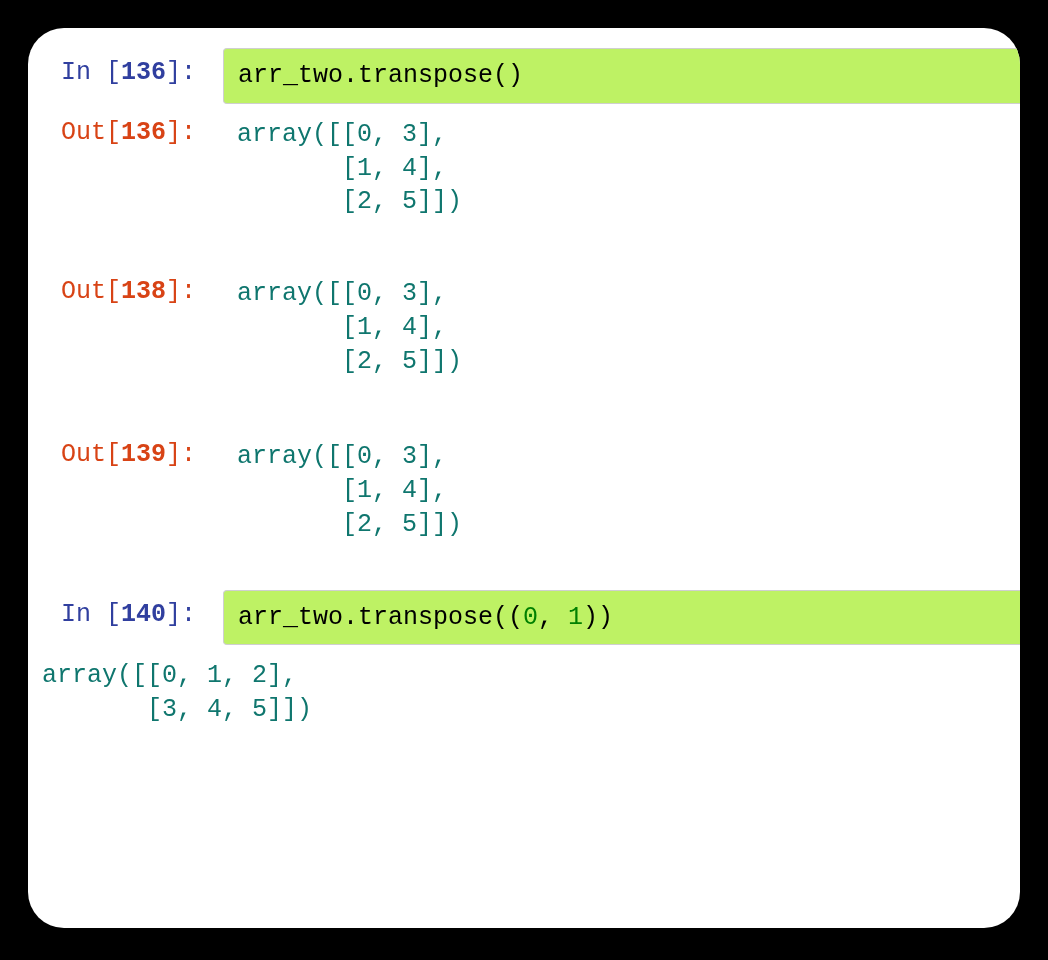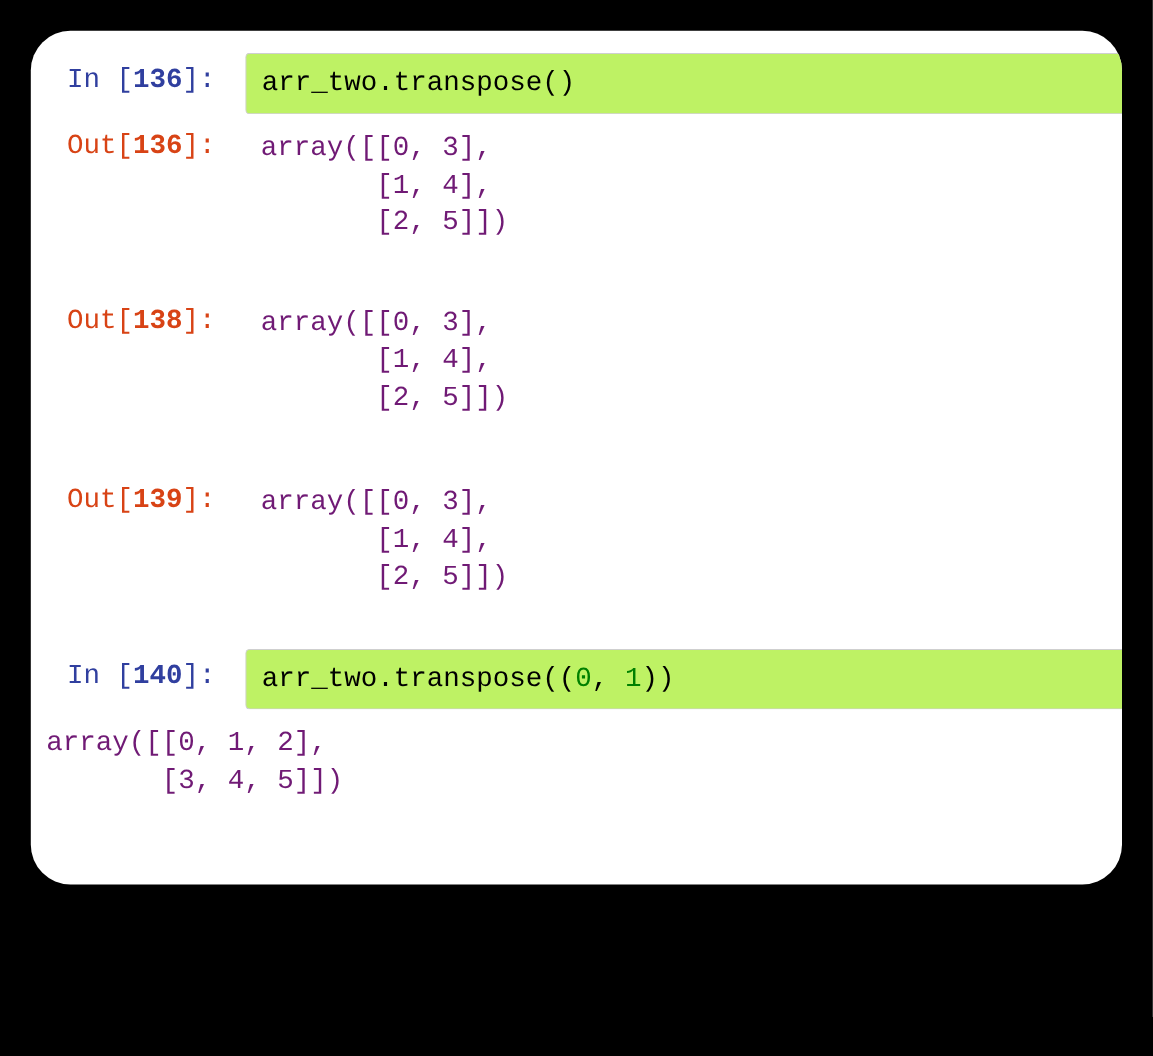--- a/index.html
+++ b/index.html
@@ -9,21 +9,21 @@
     background: #000;
     width: 1048px;
     height: 960px;
     overflow: hidden;
   }
   .notebook {
     background: #fff;
     margin: 28px;
     border-radius: 36px;
     padding: 20px 0 20px 0;
-    height: 776px;
+    height: 900px;
     overflow: hidden;
   }
   .cell {
     display: flex;
     align-items: flex-start;
     margin-bottom: 4px;
   }
   .prompt {
     width: 195px;
     flex-shrink: 0;
@@ -52,21 +52,21 @@
     white-space: pre;
     color: #000;
   }
   .output-area {
     flex: 1;
     padding: 10px 14px 18px 14px;
     font-family: Menlo, Monaco, "Courier New", monospace;
     font-size: 25px;
     line-height: 1.35;
     white-space: pre;
-    color: #701a75;
+    color: #0f766e;
   }
   .spacer-row { height: 26px; }
   .tok-num { color: #008000; }
 </style>
 </head>
 <body>
 
 <div class="notebook">
 
   <div class="cell">

